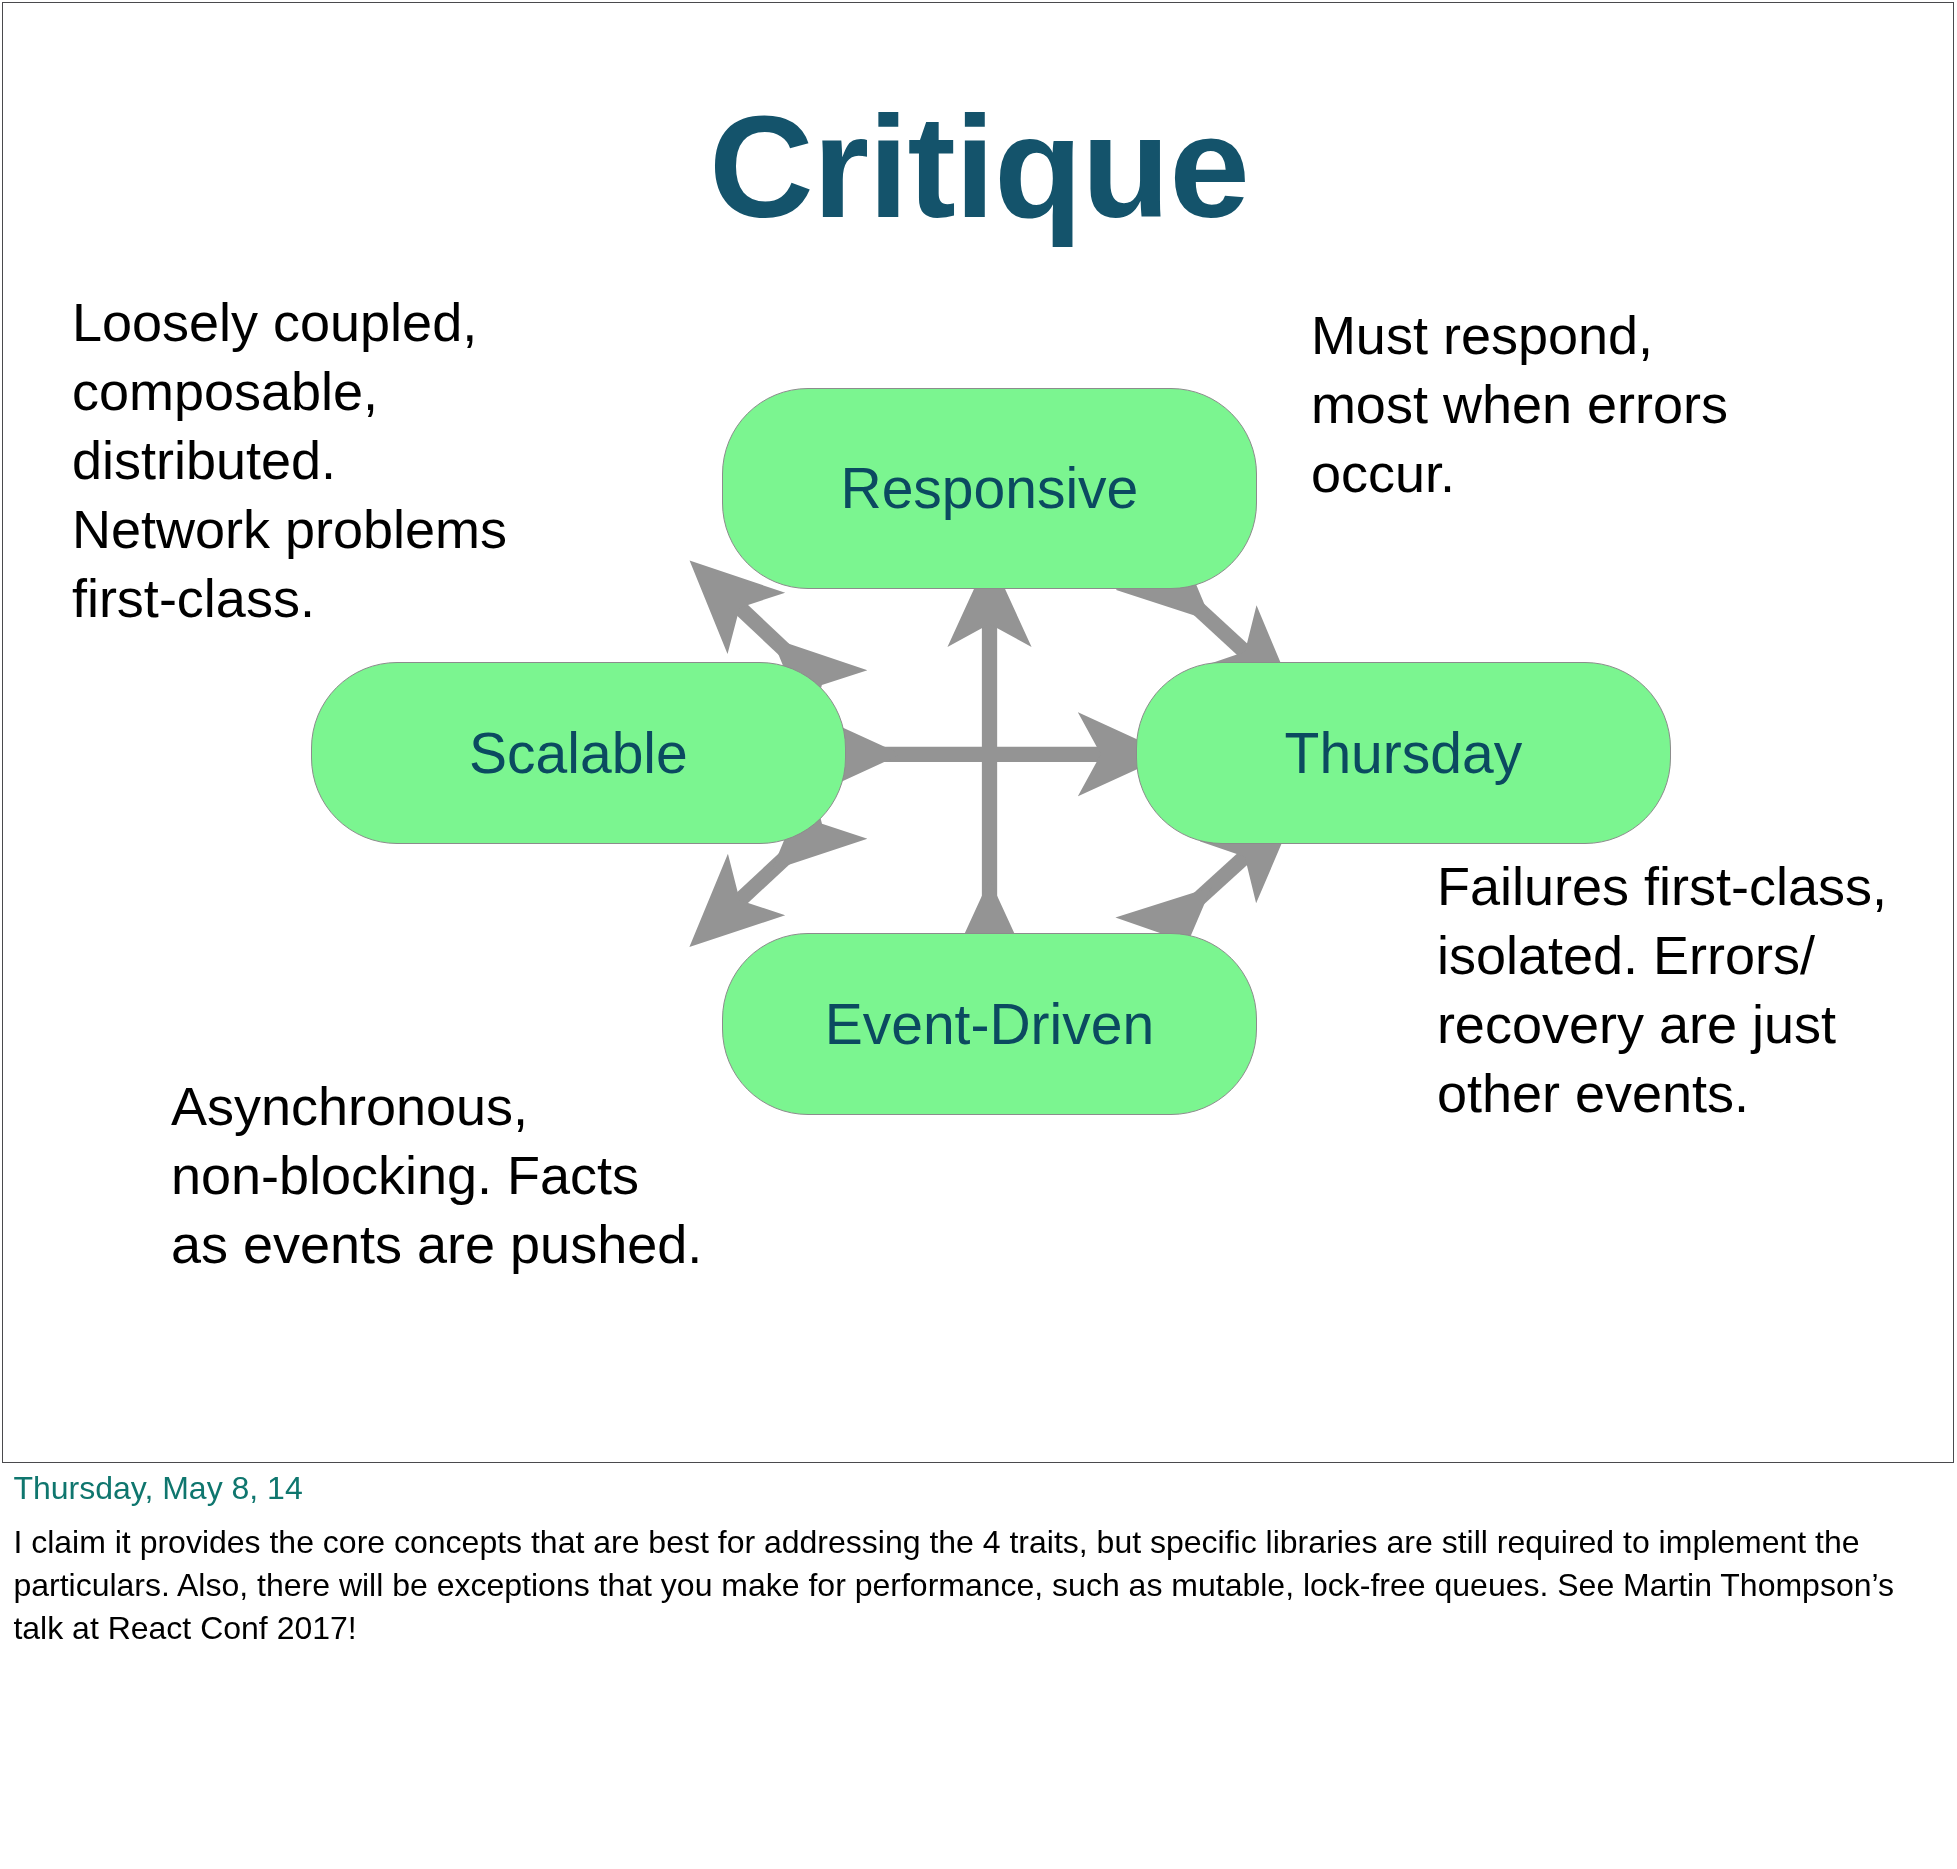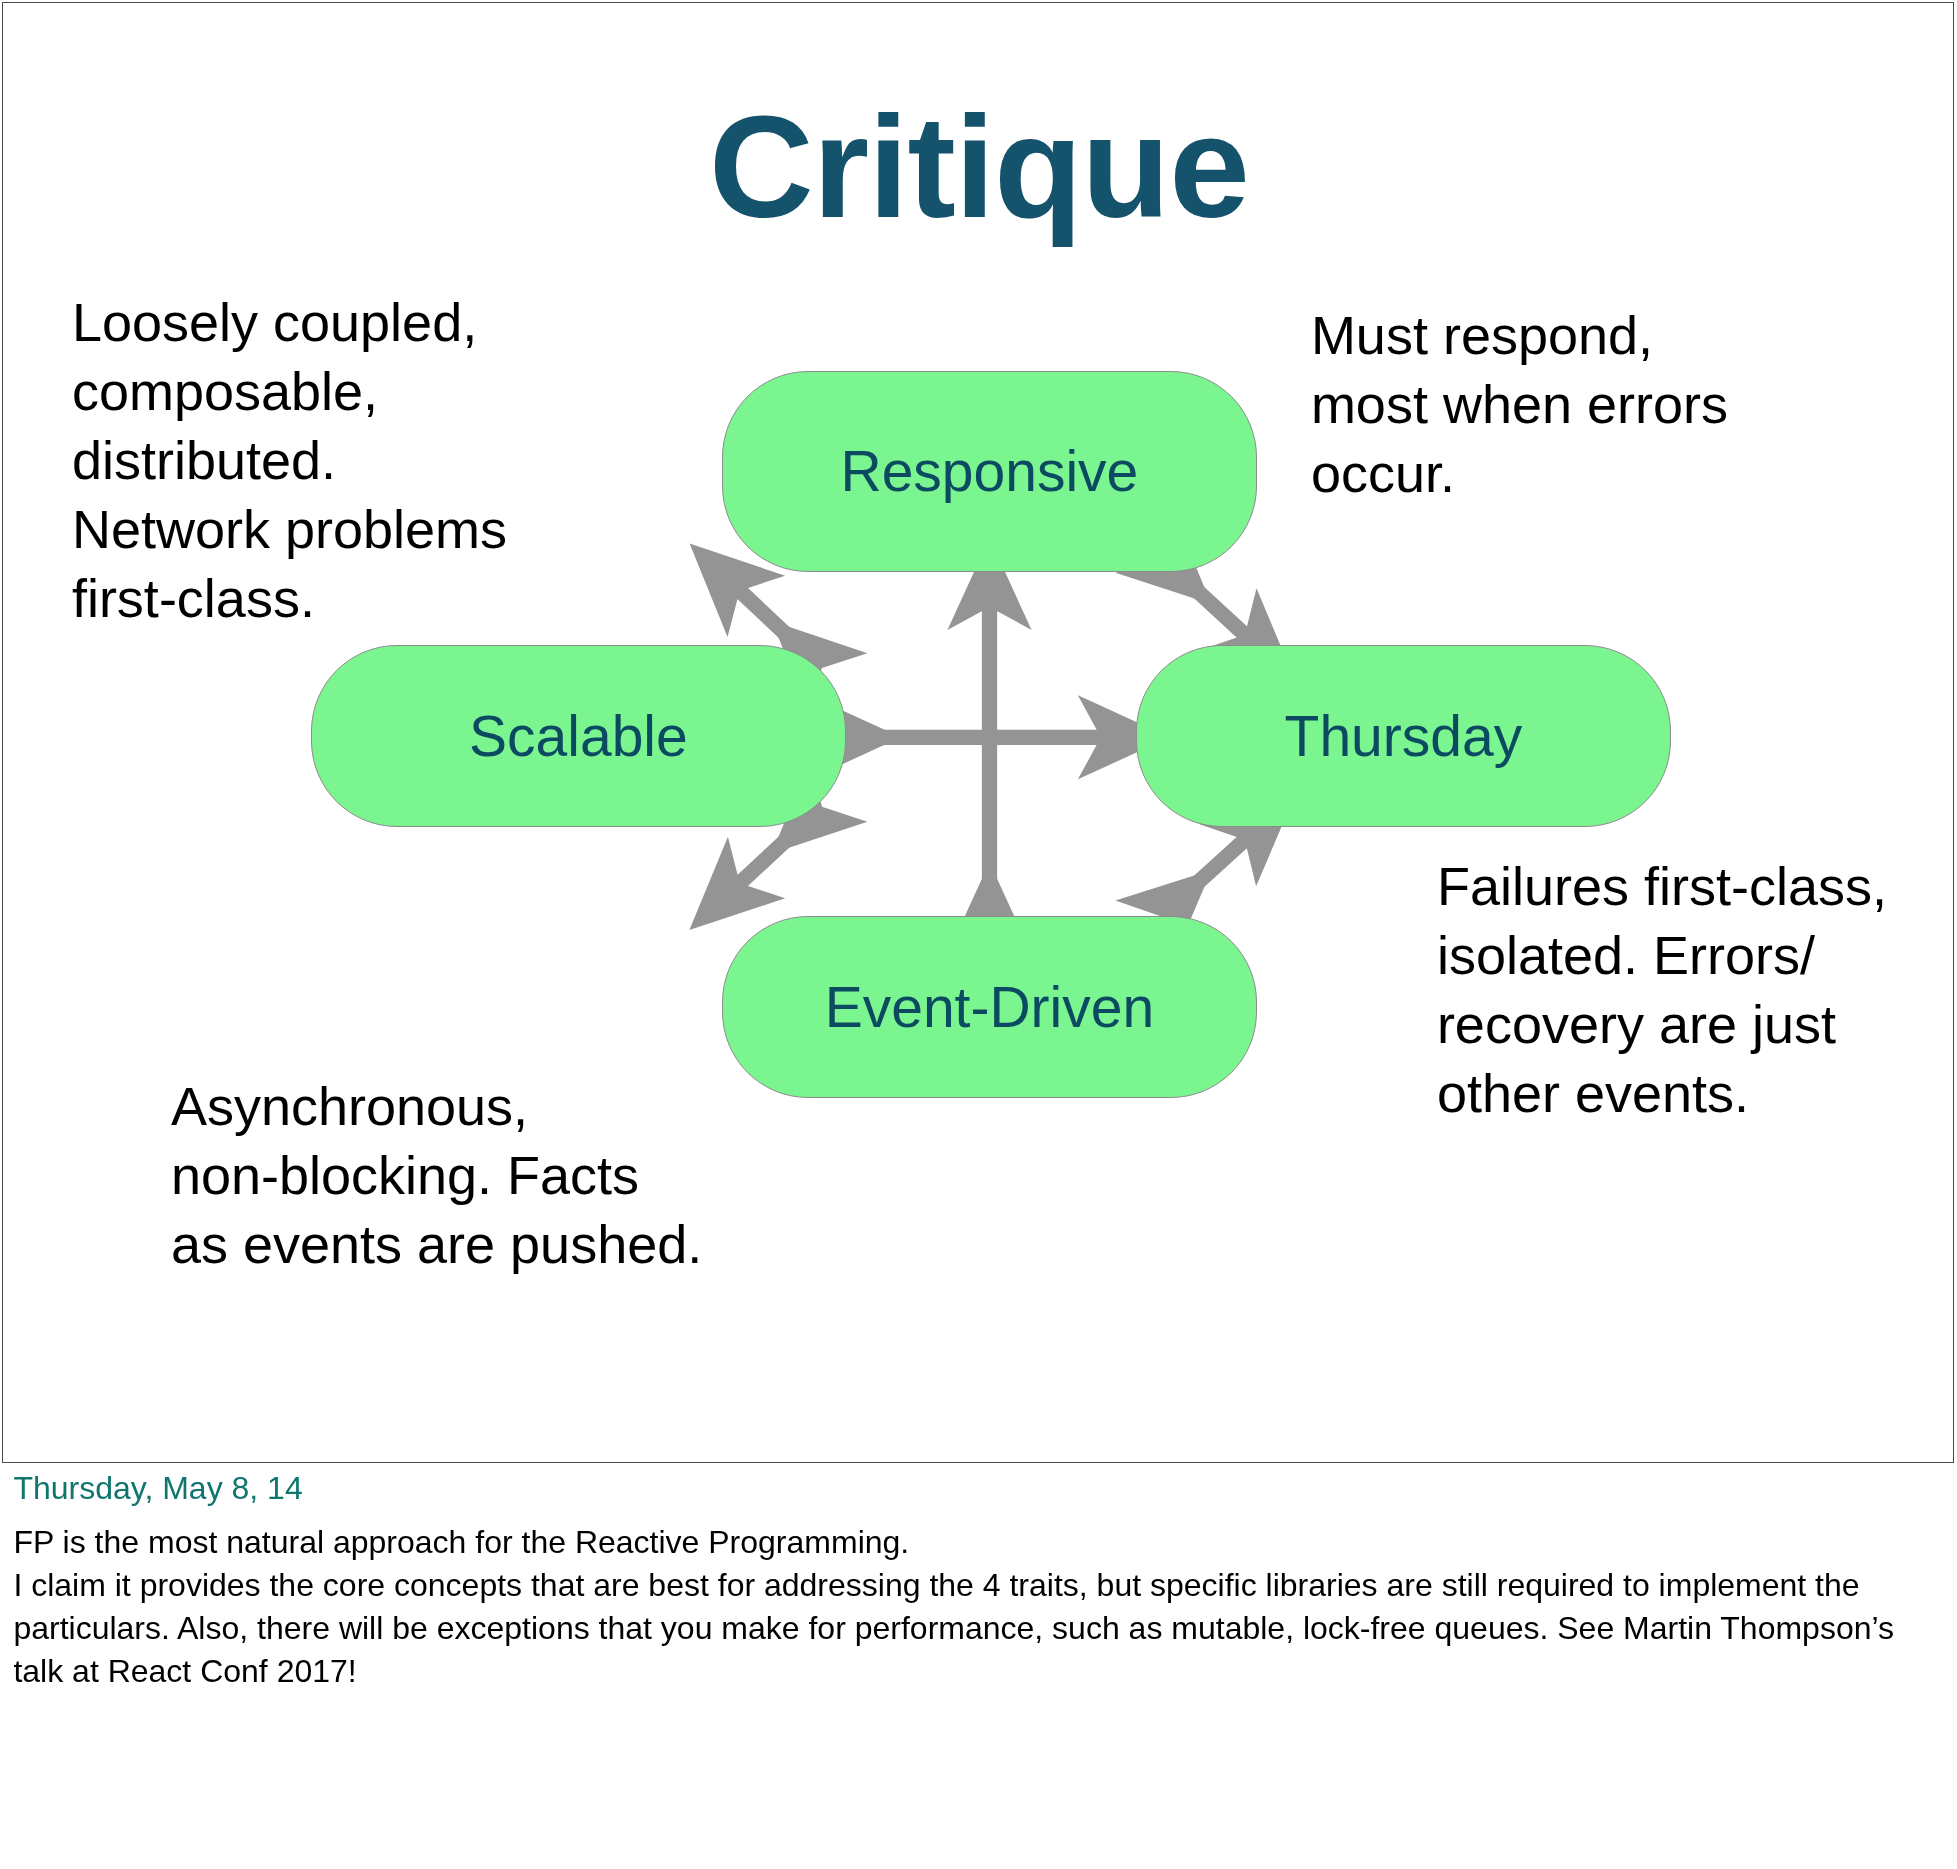--- a/index.html
+++ b/index.html
@@ -53,21 +53,21 @@
   }
   #annot-top-left   { left: 69px;   top: 241px;  width: 593px; margin-top: 44px; }
   #annot-top-right  { left: 1308px; top: 298px;  width: 593px; }
   #annot-bot-right  { left: 1434px; top: 849px;  width: 593px; }
   #annot-bot-left   { left: 168px;  top: 1069px; width: 669px; }
 
   
   #diagram {
     position: absolute;
     left: 0;
-    top: 0;
+    top: 17px;
     width: 1952px;
     height: 1461px;
     pointer-events: none;
   }
   #diagram svg { display: block; }
 
   .node-box {
     position: absolute;
     background: #7BF590;
     border: 1.9px solid #8C8C8C;
@@ -180,16 +180,15 @@
 
     <div class="node-box" id="node-eventdriven">
       <span>Event-Driven</span>
     </div>
   </div>
 
 </div>
 
 <div id="footer">
   <div id="footer-date">Thursday, May 8, 14</div>
-  <div class="footer-note">FP is the most natural approach for the Reactive Programming.</div>
   <div class="footer-note">I claim it provides the core concepts that are best for addressing the 4 traits, but specific libraries are still required to implement the particulars. Also, there will be exceptions that you make for performance, such as mutable, lock-free queues. See Martin Thompson’s talk at React Conf 2017!</div>
 </div>
 
 
 </body></html>

